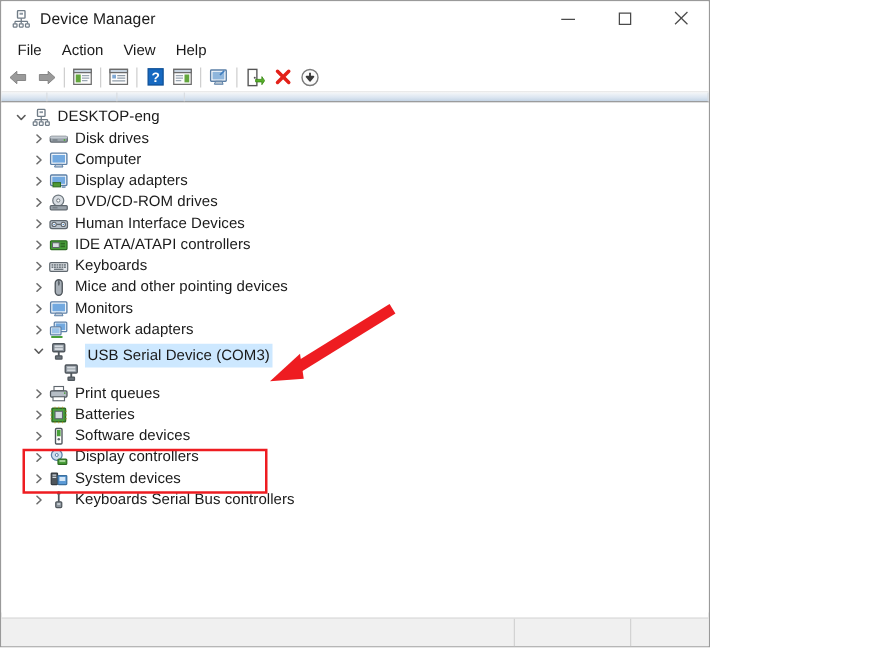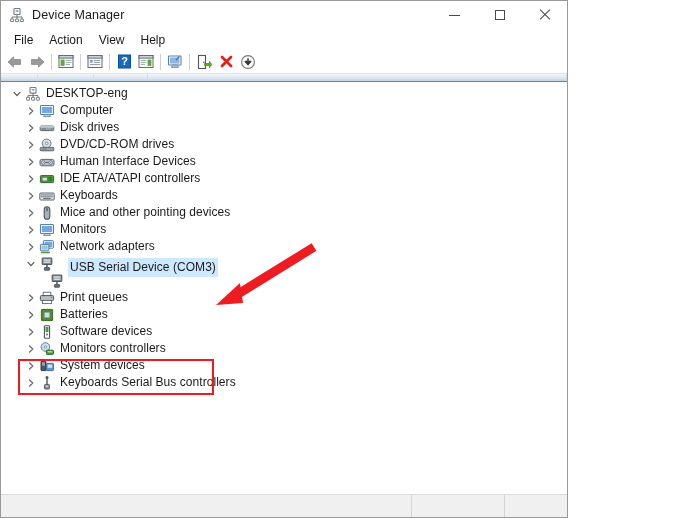--- a/index.html
+++ b/index.html
@@ -352,45 +352,61 @@
 
 
     <div class="row lvl1">
       <span class="twisty">
         <svg width="10" height="10" viewBox="0 0 10 10">
             <path d="M3.6 2 L6.8 5 L3.6 8" fill="none" stroke="#6d6d6d" stroke-width="1.3" stroke-linecap="round" stroke-linejoin="round"></path>
           </svg>
       </span>
       <span class="row-icon">
         <svg width="16" height="16" viewBox="0 0 16 16">
-          <rect x="1.5" y="2.5" width="13" height="9" rx="0.8" fill="#ffffff" stroke="#5b7fa6" stroke-width="1.1"></rect>
-          <rect x="2.9" y="3.9" width="10.2" height="6.2" fill="#72a9e0"></rect>
-          <path d="M5.6 11.5 L10.4 11.5 L11.4 13.6 L4.6 13.6 Z" fill="#c3ced9" stroke="#5b7fa6" stroke-width="0.8"></path>
-        </svg>
-      </span>
-      <span class="row-label">Computer</span>
-    </div>
-
-    <div class="row lvl1">
-      <span class="twisty">
-        <svg width="10" height="10" viewBox="0 0 10 10">
-            <path d="M3.6 2 L6.8 5 L3.6 8" fill="none" stroke="#6d6d6d" stroke-width="1.3" stroke-linecap="round" stroke-linejoin="round"></path>
-          </svg>
-      </span>
-      <span class="row-icon">
-        <svg width="16" height="16" viewBox="0 0 16 16">
           <rect x="1.2" y="6" width="13.6" height="4.6" rx="1" fill="#9aa3ab" stroke="#5f676e" stroke-width="1"></rect>
           <rect x="1.2" y="6" width="13.6" height="1.7" fill="#c3cad1"></rect>
           <circle cx="12.6" cy="9" r="0.75" fill="#4fa83a"></circle>
           <rect x="3" y="8.5" width="4" height="1" fill="#6f787f"></rect>
         </svg>
       </span>
       <span class="row-label">Disk drives</span>
     </div>
 
+    <div class="row lvl1">
+      <span class="twisty">
+        <svg width="10" height="10" viewBox="0 0 10 10">
+            <path d="M3.6 2 L6.8 5 L3.6 8" fill="none" stroke="#6d6d6d" stroke-width="1.3" stroke-linecap="round" stroke-linejoin="round"></path>
+          </svg>
+      </span>
+      <span class="row-icon">
+        <svg width="16" height="16" viewBox="0 0 16 16">
+          <rect x="1.5" y="2.5" width="13" height="9" rx="0.8" fill="#ffffff" stroke="#5b7fa6" stroke-width="1.1"></rect>
+          <rect x="2.9" y="3.9" width="10.2" height="6.2" fill="#72a9e0"></rect>
+          <path d="M5.6 11.5 L10.4 11.5 L11.4 13.6 L4.6 13.6 Z" fill="#c3ced9" stroke="#5b7fa6" stroke-width="0.8"></path>
+        </svg>
+      </span>
+      <span class="row-label">Computer</span>
+    </div>
+
+    <div class="row lvl1">
+      <span class="twisty">
+        <svg width="10" height="10" viewBox="0 0 10 10">
+            <path d="M3.6 2 L6.8 5 L3.6 8" fill="none" stroke="#6d6d6d" stroke-width="1.3" stroke-linecap="round" stroke-linejoin="round"></path>
+          </svg>
+      </span>
+      <span class="row-icon">
+        <svg width="16" height="16" viewBox="0 0 16 16">
+          <rect x="1.5" y="3" width="13" height="8.4" rx="0.8" fill="#ffffff" stroke="#5b7fa6" stroke-width="1.1"></rect>
+          <rect x="2.8" y="4.3" width="10.4" height="5.8" fill="#72a9e0"></rect>
+          <rect x="3.4" y="9.1" width="6" height="3.4" fill="#4f9a34" stroke="#2f6b22" stroke-width="0.8"></rect>
+          <path d="M10.4 12.6 h3" stroke="#5b7fa6" stroke-width="1"></path>
+        </svg>
+      </span>
+      <span class="row-label">Display adapters</span>
+    </div>
 
     <div class="row lvl1">
       <span class="twisty">
         <svg width="10" height="10" viewBox="0 0 10 10">
             <path d="M3.6 2 L6.8 5 L3.6 8" fill="none" stroke="#6d6d6d" stroke-width="1.3" stroke-linecap="round" stroke-linejoin="round"></path>
           </svg>
       </span>
       <span class="row-icon">
         <svg width="16" height="16" viewBox="0 0 16 16">
           <circle cx="7.6" cy="6.4" r="4.4" fill="#d8dde2" stroke="#6f787f" stroke-width="1"></circle>
@@ -608,21 +624,21 @@
           </svg>
       </span>
       <span class="row-icon">
         <svg width="16" height="16" viewBox="0 0 16 16">
           <circle cx="6.4" cy="6" r="4.3" fill="#cfe0ef" stroke="#5b7fa6" stroke-width="1"></circle>
           <circle cx="6.4" cy="6" r="1.2" fill="#ffffff" stroke="#5b7fa6" stroke-width="0.8"></circle>
           <rect x="7.4" y="9.2" width="7" height="4.2" rx="0.7" fill="#49a03a" stroke="#2d6a22" stroke-width="1"></rect>
           <rect x="8.6" y="10.3" width="4.6" height="1" fill="#d6f0cc"></rect>
         </svg>
       </span>
-      <span class="row-label">Monitors controllers</span>
+      <span class="row-label">Display controllers</span>
     </div>
 
     <div class="row lvl1">
       <span class="twisty">
         <svg width="10" height="10" viewBox="0 0 10 10">
             <path d="M3.6 2 L6.8 5 L3.6 8" fill="none" stroke="#6d6d6d" stroke-width="1.3" stroke-linecap="round" stroke-linejoin="round"></path>
           </svg>
       </span>
       <span class="row-icon">
         <svg width="16" height="16" viewBox="0 0 16 16">

